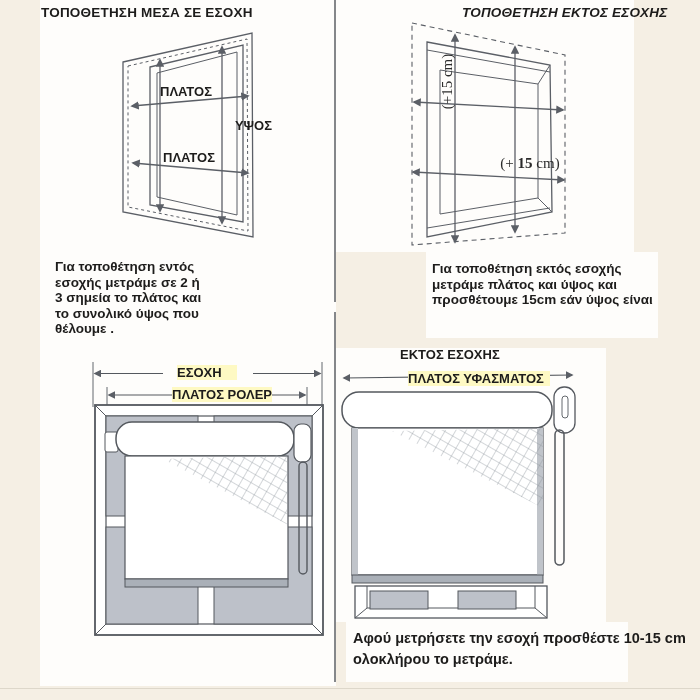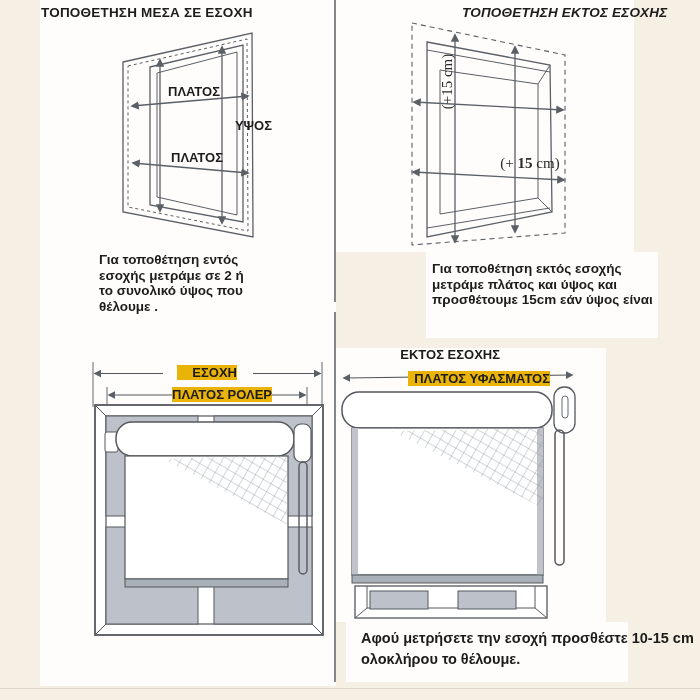--- a/index.html
+++ b/index.html
@@ -4,23 +4,23 @@
 <style>
   html,body{margin:0;padding:0;}
   .stage{position:relative;width:700px;height:700px;background:#f5efe4;
          font-family:"Liberation Sans",sans-serif;overflow:hidden;}
   .abs{position:absolute;}
   .panel{background:#fefdfb;}
   .vline{width:2px;background:#85878a;}
   .hrule{height:1px;background:#ddd7ca;}
   .ttl{font-weight:700;font-size:13.5px;color:#1d1c1b;letter-spacing:.2px;white-space:nowrap;}
   .para{font-weight:700;font-size:13.5px;color:#1d1c1b;line-height:15.5px;white-space:nowrap;}
-  .para-lg{font-weight:700;font-size:14.5px;color:#1d1c1b;line-height:21px;white-space:nowrap;margin-left:8px;}
-  .dim{font-weight:700;font-size:13px;color:#1d1c1b;text-align:right;white-space:nowrap;}
-  .dim-bg{background:#eab308;}
+  .para-lg{font-weight:700;font-size:14.5px;color:#1d1c1b;line-height:21px;white-space:nowrap;}
+  .dim{font-weight:700;font-size:13px;color:#1d1c1b;text-align:left;white-space:nowrap;}
+  .dim-bg{background:#fef9c3;}
   .serif{font-family:"Liberation Serif",serif;font-size:15px;color:#2b2b2b;white-space:nowrap;text-align:center;}
   .rot{transform:rotate(-90deg);transform-origin:center;}
   svg{display:block;}
 </style>
 </head>
 <body>
 
 <div class="stage">
 
   <div class="abs panel" style="left:40px;top:0;width:296px;height:348px;"></div>
@@ -51,23 +51,24 @@
       <line x1="122" y1="22" x2="122" y2="198" marker-start="url(#m1)" marker-end="url(#m1)"></line>
       <line x1="32" y1="81" x2="148" y2="71" marker-start="url(#m1)" marker-end="url(#m1)"></line>
       <line x1="33" y1="138" x2="148" y2="148" marker-start="url(#m1)" marker-end="url(#m1)"></line>
     </g>
   </svg>
 
   <div class="abs dim" style="left:160px;top:84px;width:60px;">ΠΛΑΤΟΣ</div>
   <div class="abs dim" style="left:228px;top:118px;width:44px;text-align:right;">ΥΨΟΣ</div>
   <div class="abs dim" style="left:163px;top:150px;width:60px;">ΠΛΑΤΟΣ</div>
 
-  <div class="abs para" style="left:55px;top:252px;margin-left:44px;">
+  <div class="abs para" style="left:55px;top:259px;">
     <div>Για τοποθέτηση εντός</div>
     <div>εσοχής μετράμε σε 2 ή</div>
+    <div>3 σημεία το πλάτος και</div>
     <div>το συνολικό ύψος που</div>
     <div>θέλουμε .</div>
   </div>
 
   <div class="abs ttl" style="left:462px;top:5px;font-style:italic;">ΤΟΠΟΘΕΤΗΣΗ ΕΚΤΟΣ ΕΣΟΧΗΣ</div>
 
   <svg class="abs" style="left:400px;top:20px;" width="180" height="232" viewBox="0 0 180 232">
     <defs>
       <marker id="m2" viewBox="0 0 10 10" refX="8" refY="5" markerWidth="6.5" markerHeight="6.5" orient="auto-start-reverse">
           <path d="M0,0 L10,5 L0,10 z" fill="#5b5f66"></path>
@@ -158,16 +159,16 @@
       <path d="M27,248 L15,258 M195,248 L207,258" stroke-width="1"></path>
       <rect x="30" y="231" width="58" height="18" fill="#bdc1c9" stroke-width="1"></rect>
       <rect x="118" y="231" width="58" height="18" fill="#bdc1c9" stroke-width="1"></rect>
     </g>
   </svg>
 
   <div class="abs dim dim-bg" style="left:408px;top:371px;width:142px;">ΠΛΑΤΟΣ ΥΦΑΣΜΑΤΟΣ</div>
 
   <div class="abs para-lg" style="left:353px;top:628px;">
     <div>Αφού μετρήσετε την εσοχή προσθέστε 10-15 cm</div>
-    <div>ολοκλήρου το θέλουμε.</div>
+    <div>ολοκλήρου το μετράμε.</div>
   </div>
 
 </div>
 
 </body></html>

